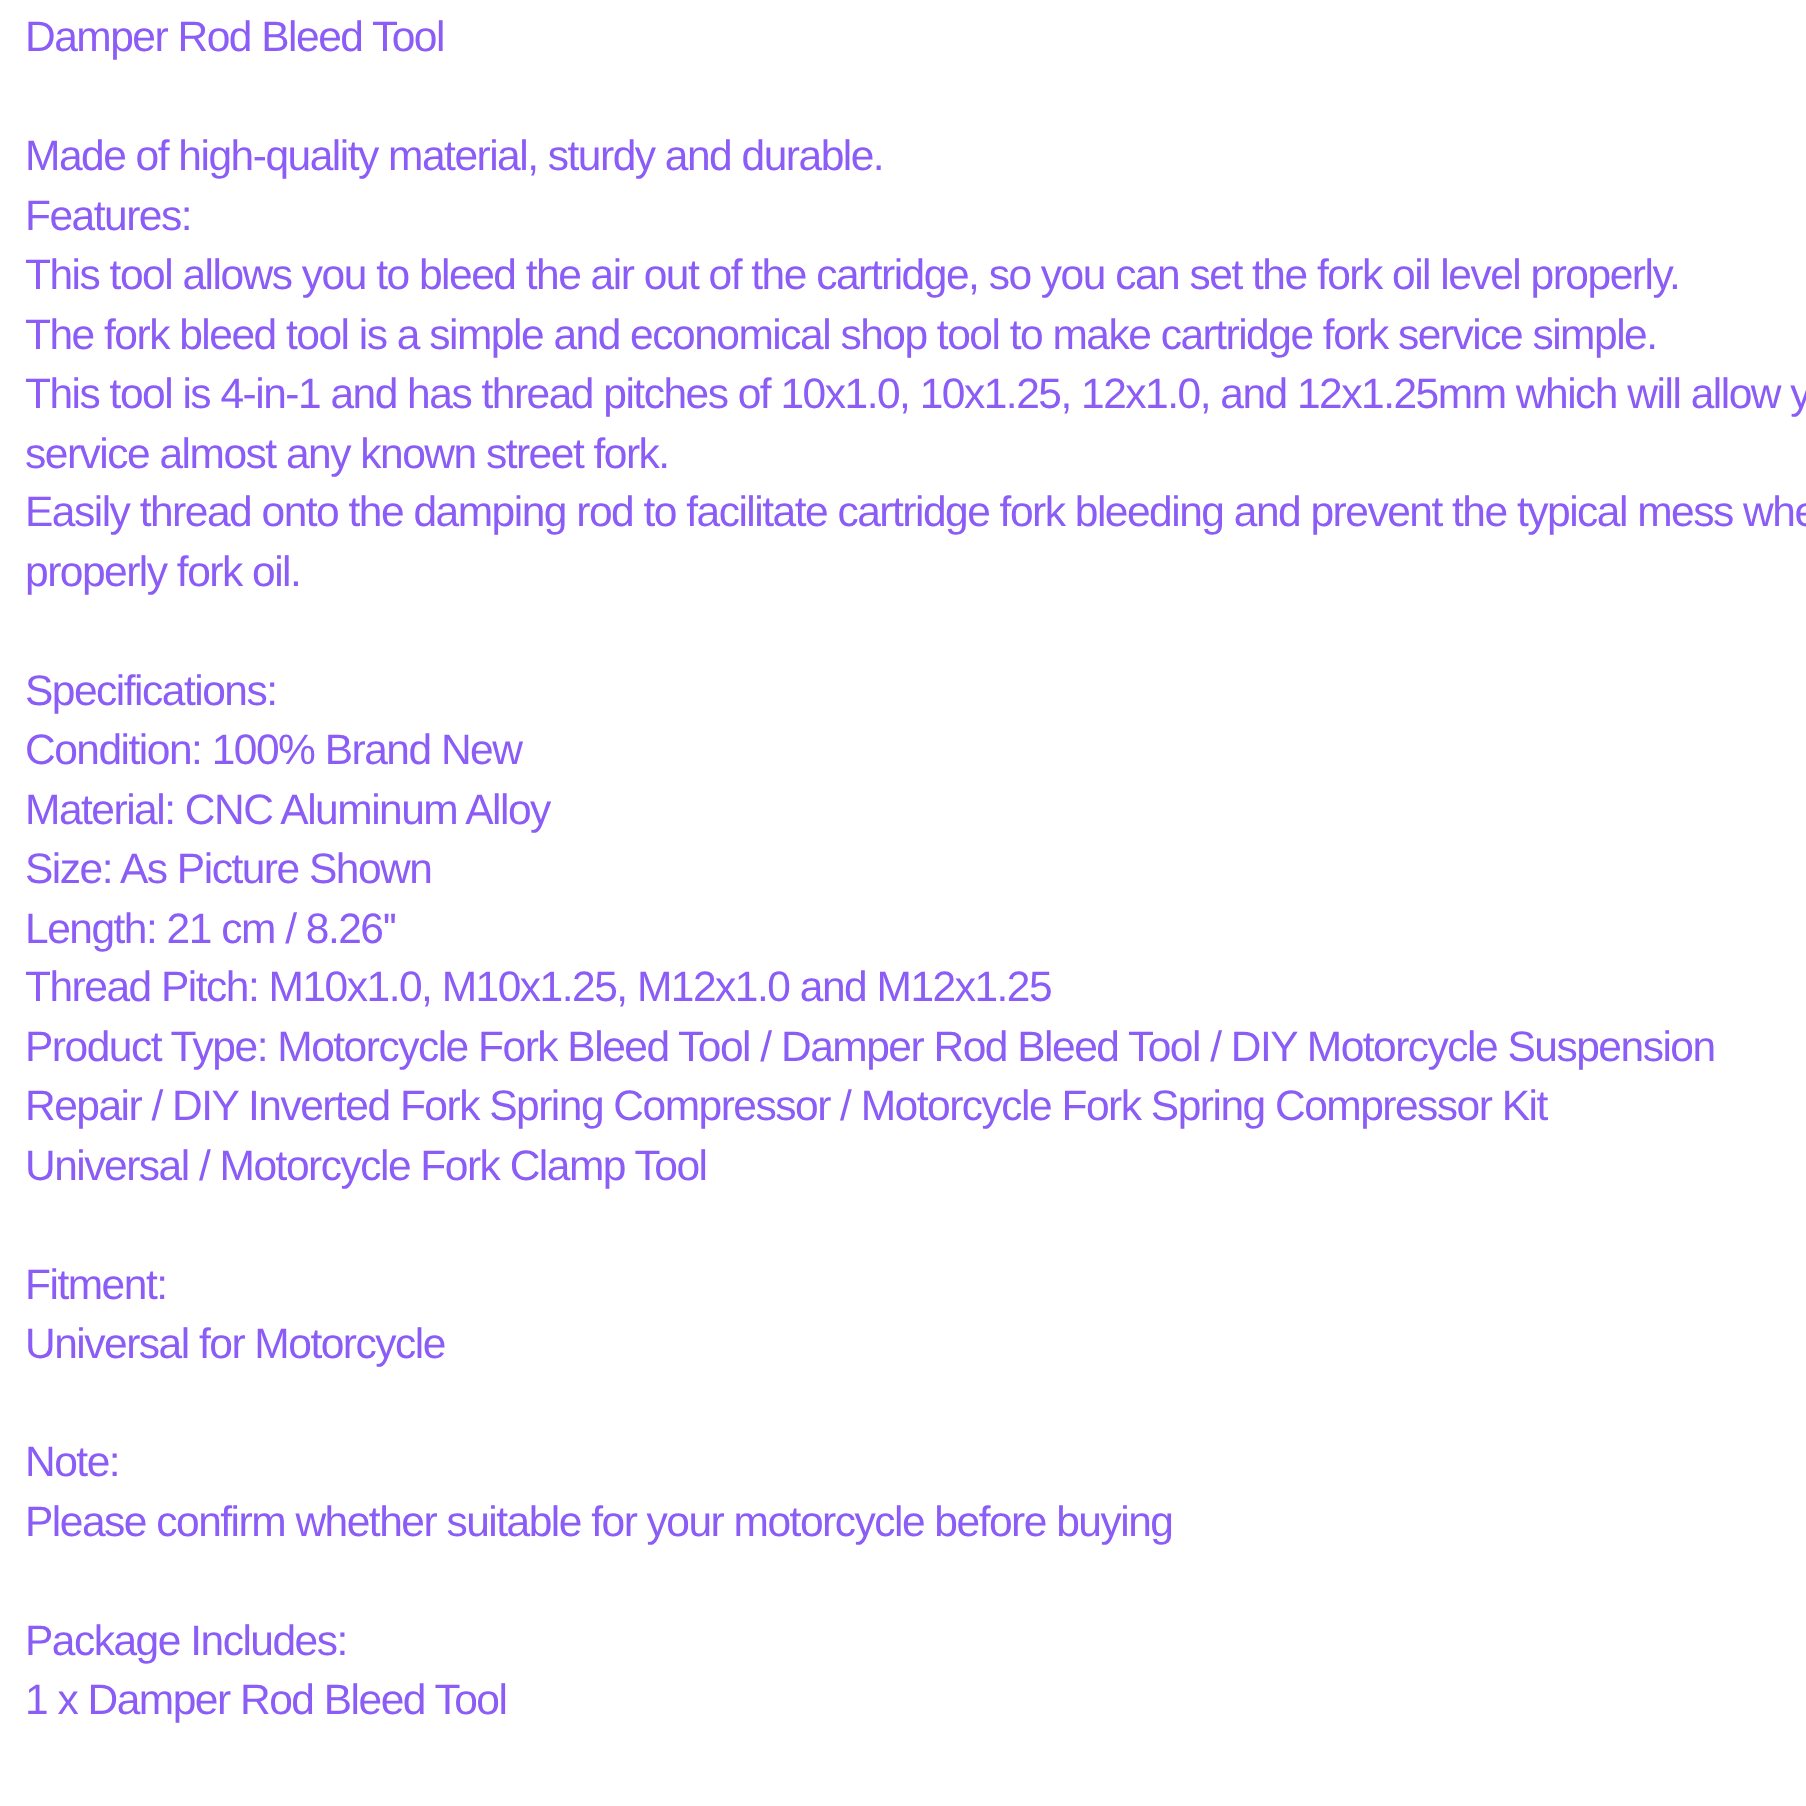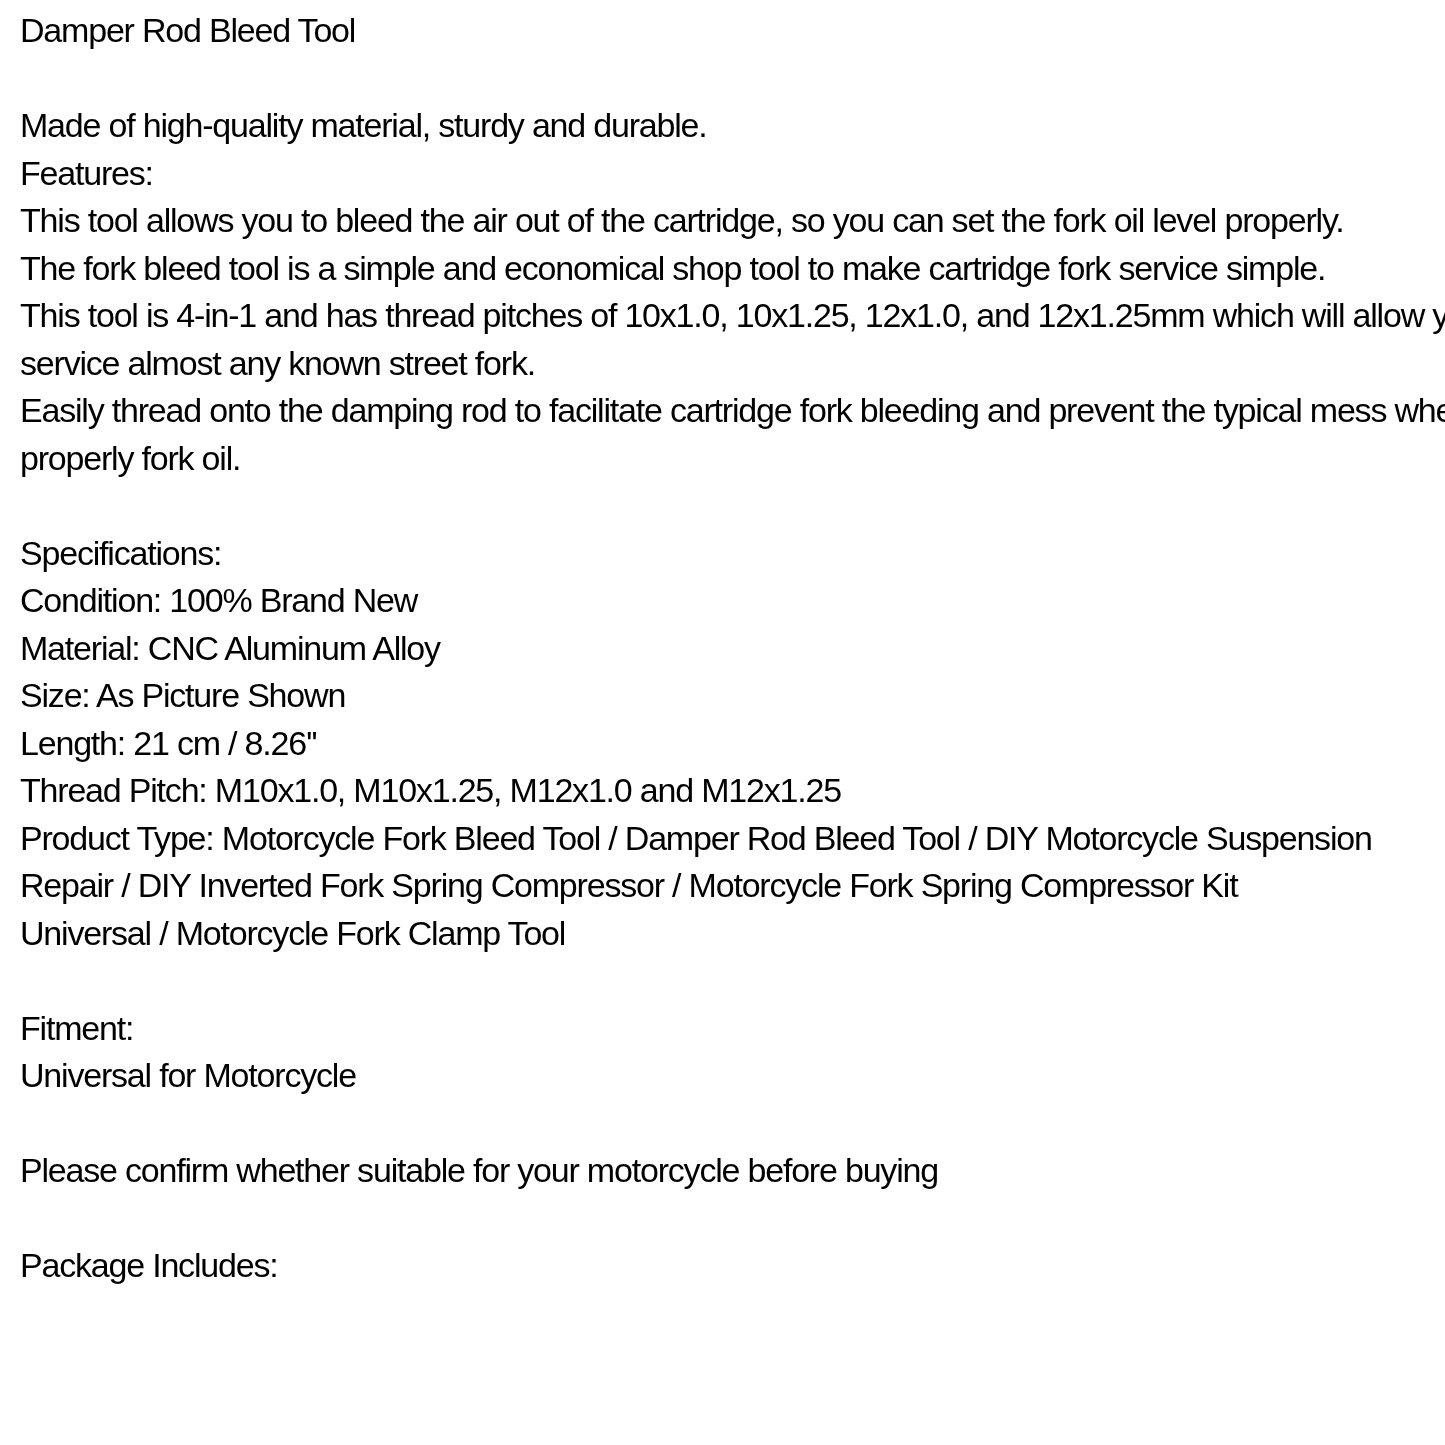--- a/index.html
+++ b/index.html
@@ -7,21 +7,21 @@
     padding: 0;
     background: #ffffff;
   }
   #page {
     position: relative;
     width: 1445px;
     height: 1445px;
     overflow: hidden;
     background: #ffffff;
     font-family: "Liberation Sans", "DejaVu Sans", sans-serif;
-    color: #000000;
+    color: #8b5cf6;
     padding-top: 7px;
     padding-left: 20px;
     box-sizing: border-box;
   }
   .line {
     height: 47.5px;
     line-height: 47.5px;
     font-size: 34px;
     letter-spacing: -1.2px;
     white-space: nowrap;
@@ -50,16 +50,18 @@
   <div class="line">Size: As Picture Shown</div>
   <div class="line">Length: 21 cm / 8.26''</div>
   <div class="line">Thread Pitch: M10x1.0, M10x1.25, M12x1.0 and M12x1.25</div>
   <div class="line">Product Type: Motorcycle Fork Bleed Tool / Damper Rod Bleed Tool / DIY Motorcycle Suspension</div>
   <div class="line">Repair / DIY Inverted Fork Spring Compressor / Motorcycle Fork Spring Compressor Kit</div>
   <div class="line">Universal / Motorcycle Fork Clamp Tool</div>
   <div class="line"></div>
   <div class="line">Fitment:</div>
   <div class="line">Universal for Motorcycle</div>
   <div class="line"></div>
+  <div class="line">Note:</div>
   <div class="line">Please confirm whether suitable for your motorcycle before buying</div>
   <div class="line"></div>
   <div class="line">Package Includes:</div>
+  <div class="line">1 x Damper Rod Bleed Tool</div>
 </div>
 
 </body></html>

